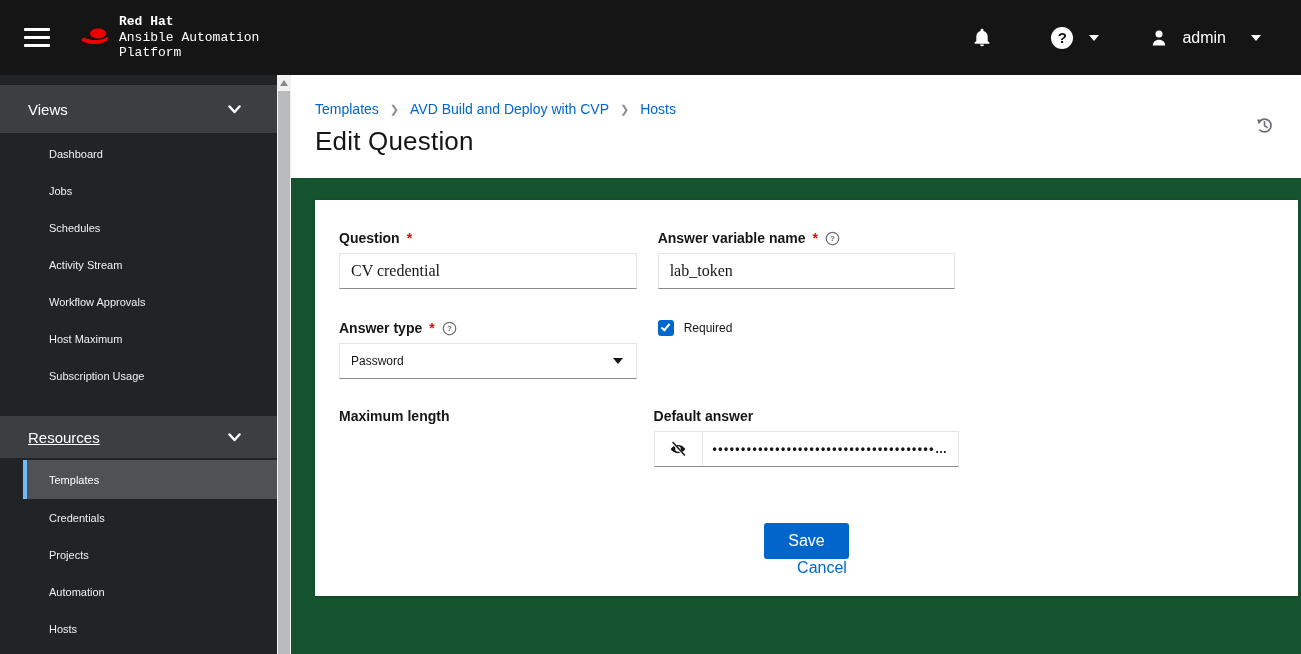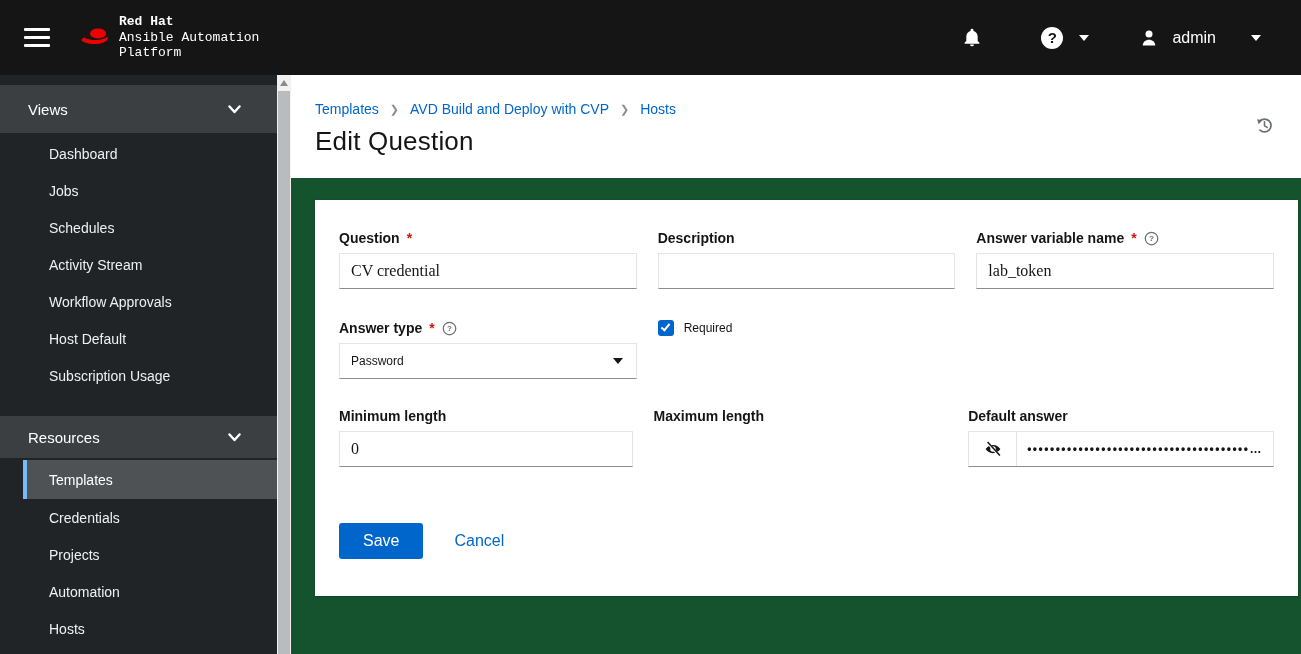--- a/index.html
+++ b/index.html
@@ -15,37 +15,37 @@
   .brand-text .b1 { font-weight:bold; }
   .masthead-right { margin-left:auto; display:flex; align-items:center; padding-right:40px; }
   .mh-icon-btn { display:flex; align-items:center; cursor:pointer; }
   .bell-wrap { margin-right:58px; }
   .help-wrap { margin-right:50px; gap:16px; }
   .help-circle { width:22px; height:22px; background:#fff; border-radius:50%;
                  display:flex; align-items:center; justify-content:center;
                  color:#151515; font-weight:bold; font-size:15px; }
   .caret-down { width:0; height:0; border-left:5px solid transparent; border-right:5px solid transparent; border-top:6px solid #fff; }
   .user-wrap { gap:13px; }
-  .user-name { color:#fff; font-size:16px; margin-right:22px; }
+  .user-name { color:#fff; font-size:16px; margin-right:12px; }
 
   
   .layout { display:flex; height:635px;border-radius:22px; }
 
   
   .sidebar { width:277px; background:#212427; padding-top:10px; flex-shrink:0; }
   .nav-section-header { height:48px; background:#3c3f42; color:#fff; font-size:15px;
                         display:flex; align-items:center; justify-content:space-between;
                         padding:0 36px 0 28px; cursor:pointer; }
   .nav-items { padding-top:2px; }
   .nav-item { height:37px; display:flex; align-items:center; padding-left:49px;
-              color:#f0f0f0; font-size:14px; cursor:pointer; }
+              color:#f0f0f0; font-size:11px; cursor:pointer; }
   .nav-item.active { height:39px; margin-left:23px; padding-left:22px;
                      border-left:4px solid #73bcf7; background:#4f5255; color:#fff; }
   .resources-section { margin-top:22px; }
-  .resources-section .nav-section-header { height:42px; }
+  .resources-section .nav-section-header { height:42px;text-decoration:underline; }
 
   
   .side-scrollbar { width:14px; background:#f1f1f1; position:relative; flex-shrink:0; }
   .scroll-up-arrow { position:absolute; top:5px; left:3px; width:0; height:0;
                      border-left:4px solid transparent; border-right:4px solid transparent;
                      border-bottom:6px solid #8a8a8a; }
   .scroll-thumb { position:absolute; top:16px; bottom:0; left:1px; right:1px; background:#b9bbbd; }
 
   
   .main { flex:1; display:flex; flex-direction:column; min-width:0; }
@@ -82,21 +82,21 @@
   .checkbox .mark { position:absolute; left:5px; top:2px; width:5px; height:9px;
                     border:solid #fff; border-width:0 2px 2px 0; transform:rotate(40deg); }
   .checkbox-label { font-size:12px; color:#151515; }
 
   .input-group { display:flex; height:36px; border:1px solid #e4e4e4; border-bottom-color:#8a8d90; background:#fff; }
   .eye-btn { width:48px; border-right:1px solid #e4e4e4; display:flex; align-items:center; justify-content:center;
              background:#fff; cursor:pointer; flex-shrink:0; }
   .masked-value { flex:1; display:flex; align-items:center; padding:0 10px; overflow:hidden;
                   white-space:nowrap; font-size:12px; font-weight:bold; letter-spacing:1.5px; color:#151515; }
 
-  .actions { display:flex; align-items:center; margin-top:56px; }
+  .actions { display:flex; align-items:center; margin-top:56px;flex-direction:column; }
   .save-btn { height:36px; padding:0 24px; background:#0066cc; color:#fff; border:none;
               border-radius:3px; font-size:16px; font-family:"Liberation Sans", sans-serif; cursor:pointer; }
   .cancel-link { margin-left:31px; color:#0066cc; font-size:16px; cursor:pointer; }
 </style>
 </head>
 <body>
 
 <header class="masthead">
   <div class="hamburger">
     <span></span>
@@ -155,21 +155,21 @@
       <div class="nav-item">
           <span>Schedules</span>
         </div>
       <div class="nav-item">
           <span>Activity Stream</span>
         </div>
       <div class="nav-item">
           <span>Workflow Approvals</span>
         </div>
       <div class="nav-item">
-          <span>Host Default</span>
+          <span>Host Maximum</span>
         </div>
       <div class="nav-item">
           <span>Subscription Usage</span>
         </div>
     </div>
 
     <div class="resources-section">
       <div class="nav-section-header">
         <span>Resources</span>
         <svg width="13" height="9" viewBox="0 0 13 9">
@@ -225,26 +225,20 @@
 
         <div class="form-row">
           <div class="field">
             <div class="label-row">
               <span class="lbl">Question</span>
               <span class="req-star">*</span>
             </div>
             <input class="txt-input" type="text" value="CV credential" style="">
           </div>
 
-          <div class="field">
-            <div class="label-row">
-              <span class="lbl">Description</span>
-            </div>
-            <input class="txt-input" type="text" value="" style="">
-          </div>
 
           <div class="field">
             <div class="label-row">
               <span class="lbl">Answer variable name</span>
               <span class="req-star">*</span>
               <span class="help-icon">
                 <svg width="15" height="15" viewBox="0 0 24 24">
                   <circle cx="12" cy="12" r="10" fill="none" stroke="#6a6e73" stroke-width="2"></circle>
                   <text x="12" y="16.5" text-anchor="middle" font-size="13" font-family="Liberation Sans, sans-serif" font-weight="bold" fill="#6a6e73">?</text>
                 </svg>
@@ -276,26 +270,20 @@
             <span class="checkbox">
                 <span class="mark"></span>
               </span>
             <span class="checkbox-label">Required</span>
           </div>
 
           <div></div>
         </div>
 
         <div class="form-row row-3">
-          <div class="field">
-            <div class="label-row">
-              <span class="lbl">Minimum length</span>
-            </div>
-            <input class="txt-input" type="text" value="0" style="">
-          </div>
 
           <div class="field">
             <div class="label-row">
               <span class="lbl">Maximum length</span>
             </div>
           </div>
 
           <div class="field">
             <div class="label-row">
               <span class="lbl">Default answer</span>

